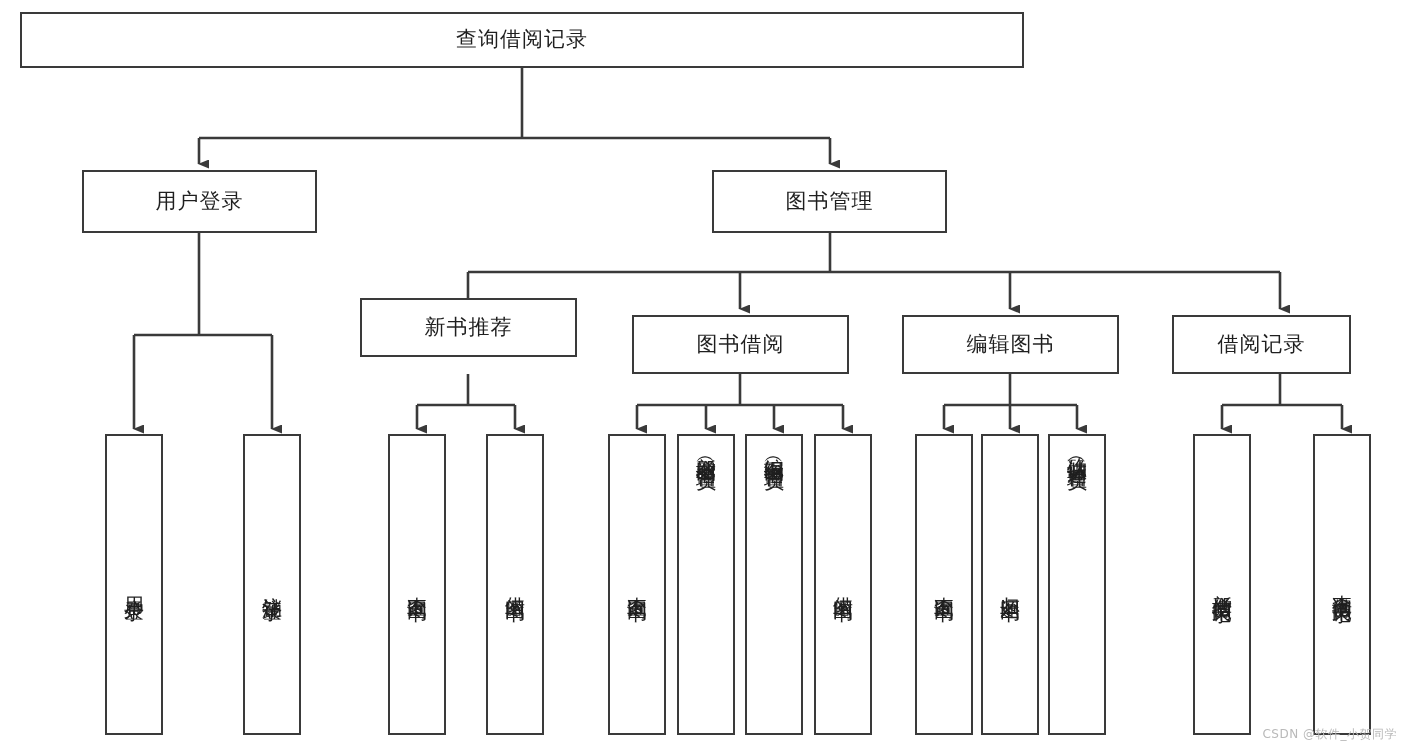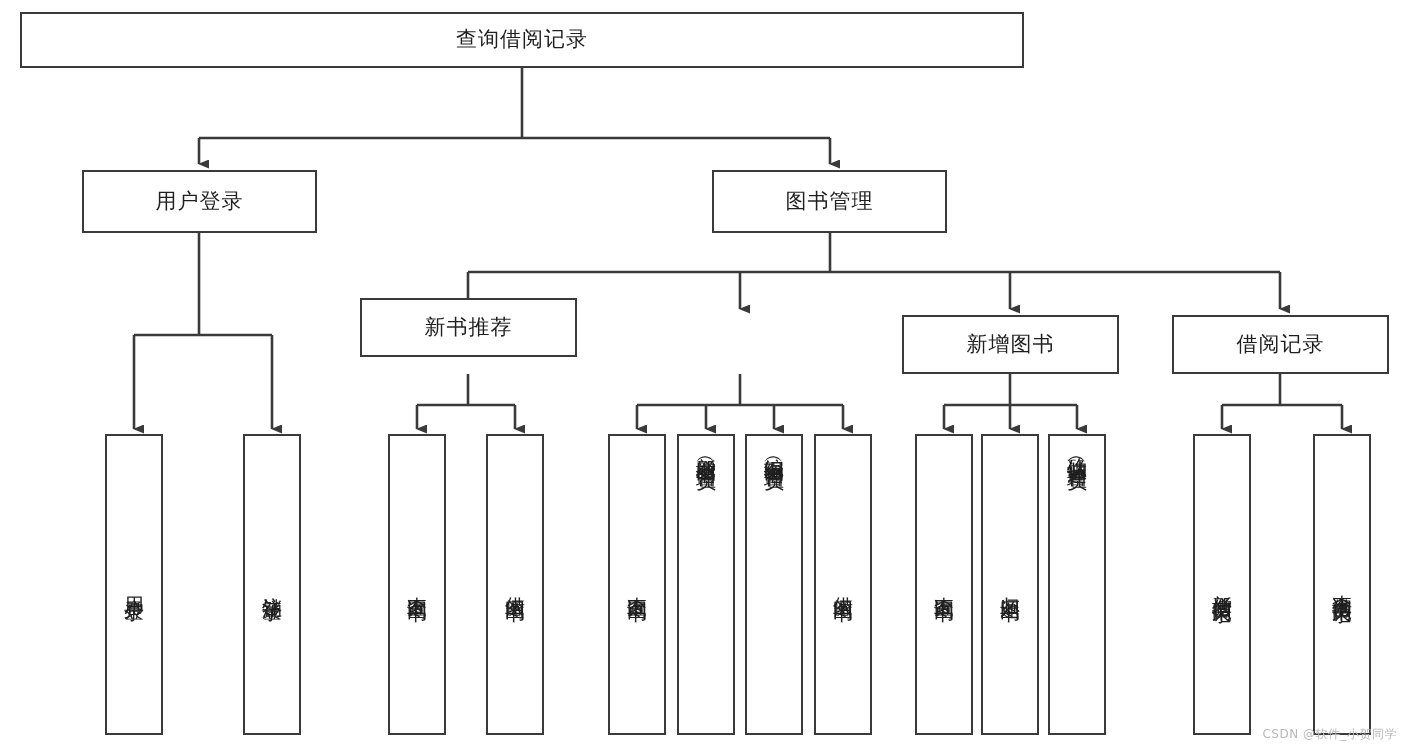--- a/index.html
+++ b/index.html
@@ -126,24 +126,27 @@
   <div class="node horiz" style="left:82px; top:170px; width:235px; height:63px;">
     <span>用户登录</span>
   </div>
   <div class="node horiz" style="left:712px; top:170px; width:235px; height:63px;">
     <span>图书管理</span>
   </div>
 
   <div class="node horiz" style="left:360px; top:298px; width:217px; height:59px;">
     <span>新书推荐</span>
   </div>
+  <div class="node horiz" style="left:632px; top:315px; width:217px; height:59px;">
+    <span>图书借阅</span>
+  </div>
   <div class="node horiz" style="left:902px; top:315px; width:217px; height:59px;">
-    <span>新增图书</span>
+    <span>编辑图书</span>
   </div>
-  <div class="node horiz" style="left:1172px; top:315px; width:217px; height:59px;">
+  <div class="node horiz" style="left:1172px; top:315px; width:179px; height:59px;">
     <span>借阅记录</span>
   </div>
 
   <div class="node vert midline" style="left:105px; top:434px; width:58px; height:301px;">
     <span class="vtext">用户登录</span>
   </div>
   <div class="node vert midline" style="left:243px; top:434px; width:58px; height:301px;">
     <span class="vtext">注销登录</span>
   </div>
 

